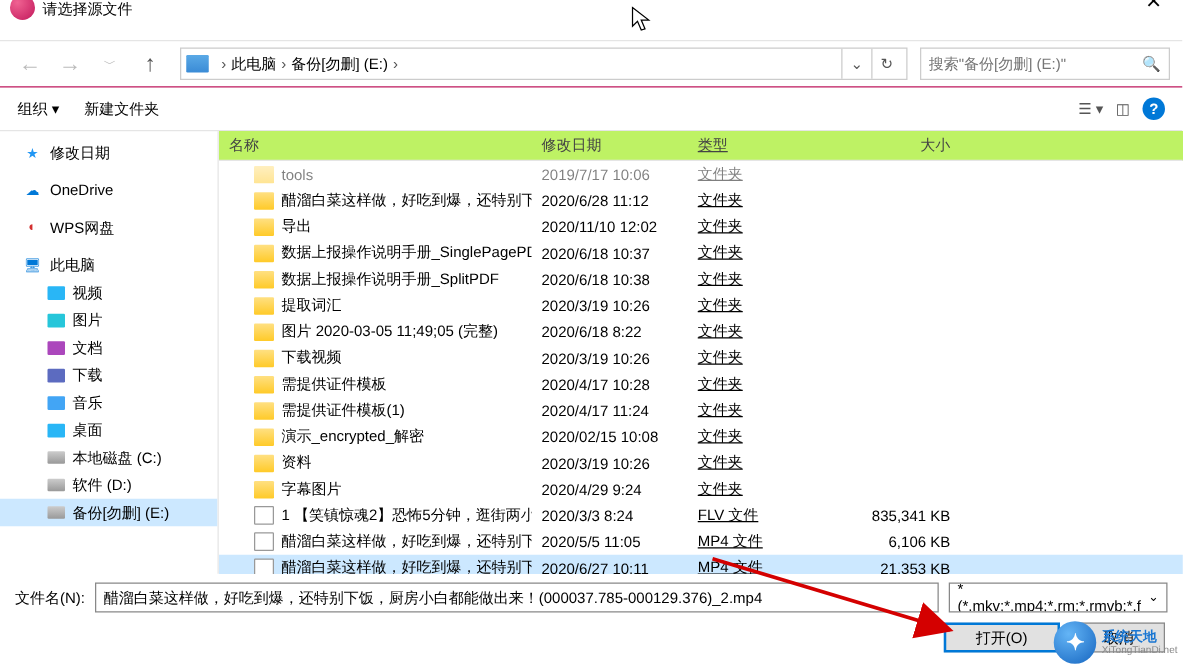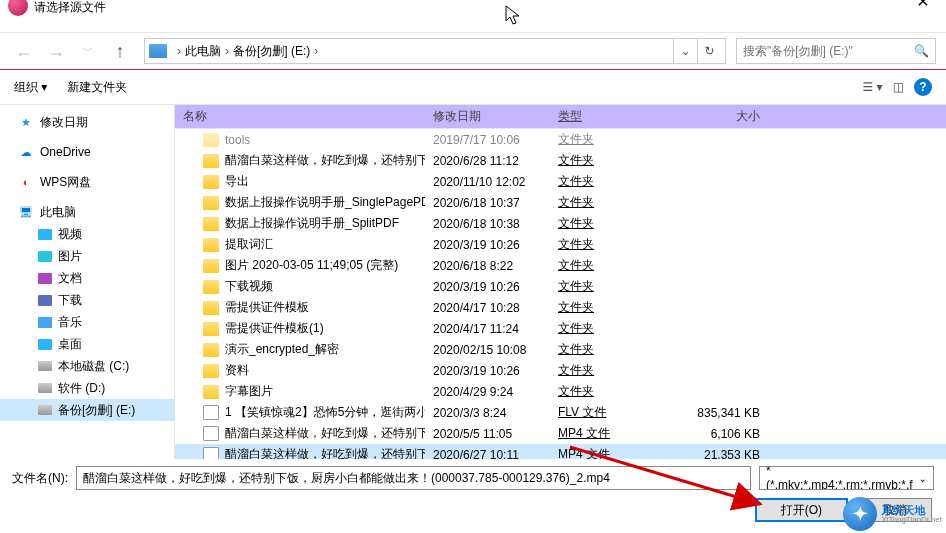--- a/index.html
+++ b/index.html
@@ -38,21 +38,21 @@
 .ticon.pc { color: #0078d7; }
 .ticon.folder-v { background: #29b6f6; border-radius: 1px; width: 14px; height: 11px; }
 .ticon.folder-p { background: #26c6da; border-radius: 1px; width: 14px; height: 11px; }
 .ticon.folder-d { background: #ab47bc; border-radius: 1px; width: 14px; height: 11px; }
 .ticon.folder-dl { background: #5c6bc0; border-radius: 1px; width: 14px; height: 11px; }
 .ticon.folder-m { background: #42a5f5; border-radius: 1px; width: 14px; height: 11px; }
 .ticon.folder-dt { background: #29b6f6; border-radius: 1px; width: 14px; height: 11px; }
 .ticon.drive { background: linear-gradient(#ccc, #999); border-radius: 1px; width: 14px; height: 10px; }
 
 .filelist { flex: 1; overflow: auto; font-size: 12px; }
-.fl-header { display: flex; height: 24px; align-items: center; border-bottom: 1px solid #e5e5e5; color: #444; position: sticky; top: 0; background: #c4b5fd; }
+.fl-header { display: flex; height: 24px; align-items: center; border-bottom: 1px solid #e5e5e5; color: #444; position: sticky; top: 0; background: #bef264; }
 .fl-header > div { padding-left: 8px; }
 .col-name { width: 250px; }
 .col-date { width: 125px; }
 .col-type { width: 110px; text-decoration: underline; }
 .col-size { width: 120px; text-align: right; padding-right: 20px; }
 .fl-row { display: flex; height: 21px; align-items: center; }
 .fl-row.selected { background: #cce8ff; }
 .fl-row.partial { opacity: 0.5; }
 .fl-row > div { padding-left: 8px; white-space: nowrap; overflow: hidden; text-overflow: ellipsis; }
 .fl-row .col-name { display: flex; align-items: center; gap: 6px; padding-left: 28px; }

